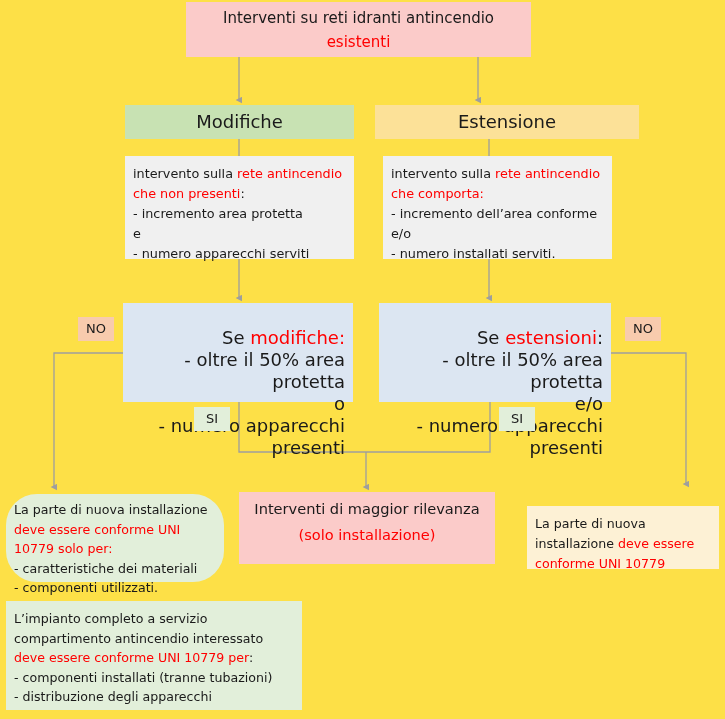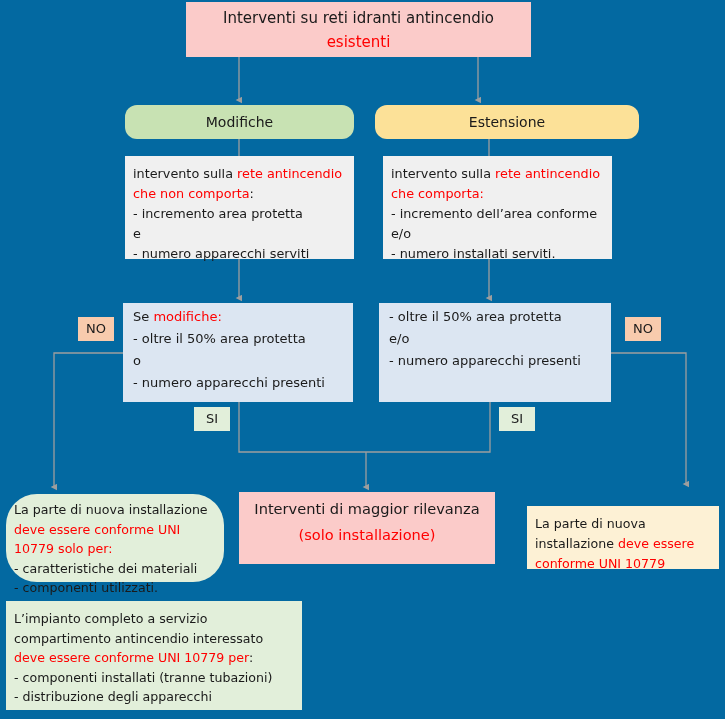--- a/index.html
+++ b/index.html
@@ -7,21 +7,21 @@
     padding: 0;
     background: #ffffff;
   }
   body {
     font-family: "DejaVu Sans", sans-serif;
   }
   #canvas {
     position: relative;
     width: 725px;
     height: 719px;
-    background: #0369a1;
+    background: #fde047;
     overflow: hidden;
   }
   .box {
     position: absolute;
     box-sizing: border-box;
     color: #1a1a1a;
   }
   .box .ln { display: block; }
   .red { color: #ff0000; }
 
@@ -31,24 +31,23 @@
     background: #fbcbc9;
     text-align: center;
     font-size: 15px;
     line-height: 24px;
     padding-top: 4px;
   }
 
   
   .branch-head {
     text-align: center;
-    font-size: 14px;
+    font-size: 18px;
     line-height: 34px;
     height: 34px;
-    border-radius: 12px;
   }
   #modifiche-head {
     left: 125px; top: 105px; width: 229px;
     background: #c8e2b3;
   }
   #estensione-head {
     left: 375px; top: 105px; width: 264px;
     background: #fce198;
   }
 
@@ -58,23 +57,24 @@
     font-size: 12.8px;
     line-height: 20px;
     padding: 8px 8px 6px 8px;
   }
   #modifiche-desc { left: 125px; top: 156px; width: 229px; height: 103px; }
   #estensione-desc { left: 383px; top: 156px; width: 229px; height: 103px; }
 
   
   .cond {
     background: #dce6f2;
-    font-size: 13px;
+    font-size: 18px;
     line-height: 22px;
-    padding: 3px 8px 6px 10px;
+    padding: 24px 8px 6px 10px;
+    text-align: right;
   }
   #cond-left { left: 123px; top: 303px; width: 230px; height: 99px; }
   #cond-right { left: 379px; top: 303px; width: 232px; height: 99px; }
 
   
   .tag {
     text-align: center;
     font-size: 13px;
     line-height: 24px;
     height: 24px;
@@ -169,21 +169,21 @@
 
   <div class="box branch-head" id="modifiche-head">
     <span>Modifiche</span>
   </div>
   <div class="box branch-head" id="estensione-head">
     <span>Estensione</span>
   </div>
 
   <div class="box desc" id="modifiche-desc">
     <span class="ln"><span>intervento sulla </span><span class="red">rete antincendio</span></span>
-    <span class="ln"><span class="red">che non comporta</span><span>:</span></span>
+    <span class="ln"><span class="red">che non presenti</span><span>:</span></span>
     <span class="ln">- incremento area protetta</span>
     <span class="ln">e</span>
     <span class="ln">- numero apparecchi  serviti</span>
   </div>
 
   <div class="box desc" id="estensione-desc">
     <span class="ln"><span>intervento sulla </span><span class="red">rete antincendio</span></span>
     <span class="ln red">che comporta:</span>
     <span class="ln">- incremento dell’area conforme</span>
     <span class="ln">e/o</span>
@@ -191,20 +191,21 @@
   </div>
 
   <div class="box cond" id="cond-left">
     <span class="ln"><span>Se </span><span class="red">modifiche:</span></span>
     <span class="ln">- oltre il 50% area protetta</span>
     <span class="ln">o</span>
     <span class="ln">- numero apparecchi presenti</span>
   </div>
 
   <div class="box cond" id="cond-right">
+    <span class="ln"><span>Se </span><span class="red">estensioni</span><span>:</span></span>
     <span class="ln">- oltre il 50% area protetta</span>
     <span class="ln">e/o</span>
     <span class="ln">- numero apparecchi presenti</span>
   </div>
 
   <div class="box tag tag-no" id="no-left">
     <span>NO</span>
   </div>
   <div class="box tag tag-no" id="no-right">
     <span>NO</span>

